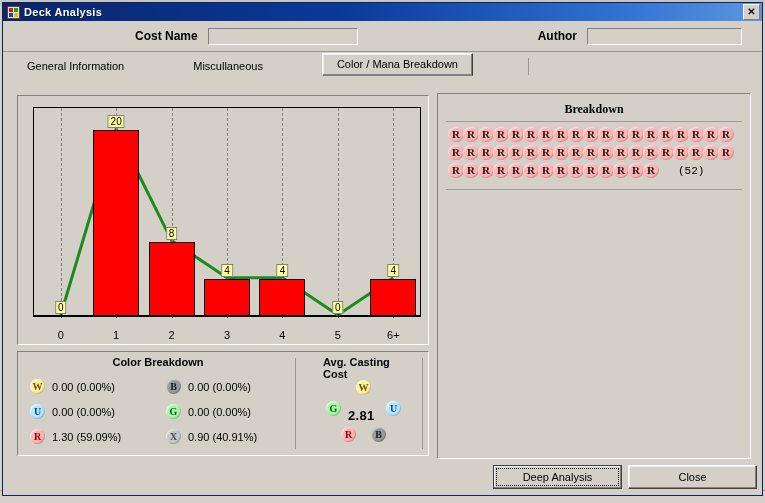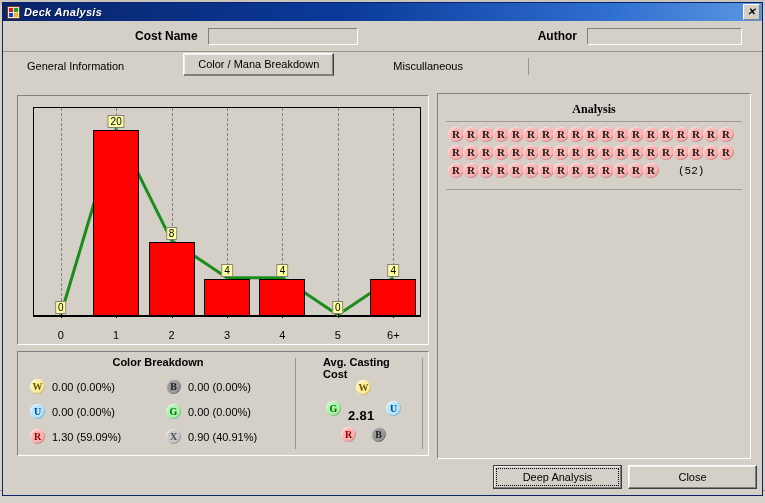--- a/index.html
+++ b/index.html
@@ -14,21 +14,21 @@
 
   
   .bg-strip{position:absolute;left:0;background:#cfcbc3;}
   .bg-top{top:0;width:765px;height:6px;background:#c9c5bd;}
   .bg-bottom{bottom:0;width:765px;height:12px;background:#d6d2ca;border-top:1px solid #9a968e;}
 
   
   .window{position:absolute;left:2px;top:2px;width:761px;height:494px;
     background:#d4d0c8;border:1px solid #0a246a;box-sizing:border-box;}
   .titlebar{height:18px;background:linear-gradient(to right,#0a246a 0%,#0a3a9a 45%,#2f6fd0 80%,#5a96e0 100%);
-    display:flex;align-items:center;padding:0 2px;font-style:italic;}
+    display:flex;align-items:center;padding:0 2px;}
   .titlebar-icon{width:13px;height:13px;margin:0 4px 0 2px;position:relative;
     background:#e8e4dc;border:1px solid #7a3b10;box-sizing:border-box;}
   .titlebar-icon i{position:absolute;display:block;}
   .ti1{left:1px;top:1px;width:4px;height:4px;background:#d02020;}
   .ti2{left:6px;top:1px;width:4px;height:4px;background:#20a020;}
   .ti3{left:1px;top:6px;width:4px;height:4px;background:#2040c0;}
   .ti4{left:6px;top:6px;width:4px;height:4px;background:#e0c020;}
   .titlebar-text{color:#fff;font-size:11px;font-weight:bold;flex:1;
     text-shadow:1px 1px 0 rgba(0,0,0,.35);letter-spacing:.3px;}
   .close-btn{width:15px;height:14px;background:#d4d0c8;
@@ -140,22 +140,22 @@
       <div class="fld-label">Cost Name</div>
       <div class="fld-box" style="width:150px;margin-left:10px;" title=""></div>
       <div style="flex:1;"></div>
       <div class="fld-label">Author</div>
       <div class="fld-box" style="width:155px;margin-left:10px;margin-right:6px;" title=""></div>
     </div>
     <div class="sep"></div>
 
     <div class="tabstrip">
       <div class="tab">General Information</div>
+      <div class="tab">Miscullaneous</div>
       <div class="tab sel">Color / Mana Breakdown</div>
-      <div class="tab">Miscullaneous</div>
       <div class="tab-div"></div>
     </div>
 
     <div class="chartbox sunken">
       <div class="chart-inner">
         <div class="plot" id="plot">
           <div class="plot-frame"></div>
           <div class="axis-base"></div>
           <svg id="curve" width="388" height="210" style="position:absolute;left:0;top:0;overflow:visible;">
               <polyline points="27.714285714285715,208 83.14285714285714,22 138.57142857142858,133.6 194,170.8 249.42857142857144,170.8 304.8571428571429,208 360.2857142857143,170.8" fill="none" stroke="#1a8c1a" stroke-width="3"></polyline>
@@ -232,21 +232,21 @@
         <span class="mana m-W acc-sym" style="left:48px;top:6px;">W</span>
         <span class="mana m-G acc-sym" style="left:18px;top:27px;">G</span>
         <span class="mana m-U acc-sym" style="left:78px;top:27px;">U</span>
         <span class="mana m-R acc-sym" style="left:33px;top:53px;">R</span>
         <span class="mana m-B acc-sym" style="left:63px;top:53px;">B</span>
         <span class="acc-val" style="left:40px;top:34px;">2.81</span>
       </div>
     </div>
 
     <div class="rightbox sunken">
-      <div class="mz-title">Analysis</div>
+      <div class="mz-title">Breakdown</div>
       <div class="mz-hr" style="top:27px;"></div>
       <div class="mz-rows" id="mz-rows">
           <div class="mz-row"><span class="mz-dot">R</span><span class="mz-dot">R</span><span class="mz-dot">R</span><span class="mz-dot">R</span><span class="mz-dot">R</span><span class="mz-dot">R</span><span class="mz-dot">R</span><span class="mz-dot">R</span><span class="mz-dot">R</span><span class="mz-dot">R</span><span class="mz-dot">R</span><span class="mz-dot">R</span><span class="mz-dot">R</span><span class="mz-dot">R</span><span class="mz-dot">R</span><span class="mz-dot">R</span><span class="mz-dot">R</span><span class="mz-dot">R</span><span class="mz-dot">R</span></div>
           <div class="mz-row"><span class="mz-dot">R</span><span class="mz-dot">R</span><span class="mz-dot">R</span><span class="mz-dot">R</span><span class="mz-dot">R</span><span class="mz-dot">R</span><span class="mz-dot">R</span><span class="mz-dot">R</span><span class="mz-dot">R</span><span class="mz-dot">R</span><span class="mz-dot">R</span><span class="mz-dot">R</span><span class="mz-dot">R</span><span class="mz-dot">R</span><span class="mz-dot">R</span><span class="mz-dot">R</span><span class="mz-dot">R</span><span class="mz-dot">R</span><span class="mz-dot">R</span></div>
           <div class="mz-row"><span class="mz-dot">R</span><span class="mz-dot">R</span><span class="mz-dot">R</span><span class="mz-dot">R</span><span class="mz-dot">R</span><span class="mz-dot">R</span><span class="mz-dot">R</span><span class="mz-dot">R</span><span class="mz-dot">R</span><span class="mz-dot">R</span><span class="mz-dot">R</span><span class="mz-dot">R</span><span class="mz-dot">R</span><span class="mz-dot">R</span><span class="mz-count">(52)</span></div>
         </div>
       <div class="mz-hr" style="top:95px;"></div>
     </div>
 
     <div class="btnrow">

